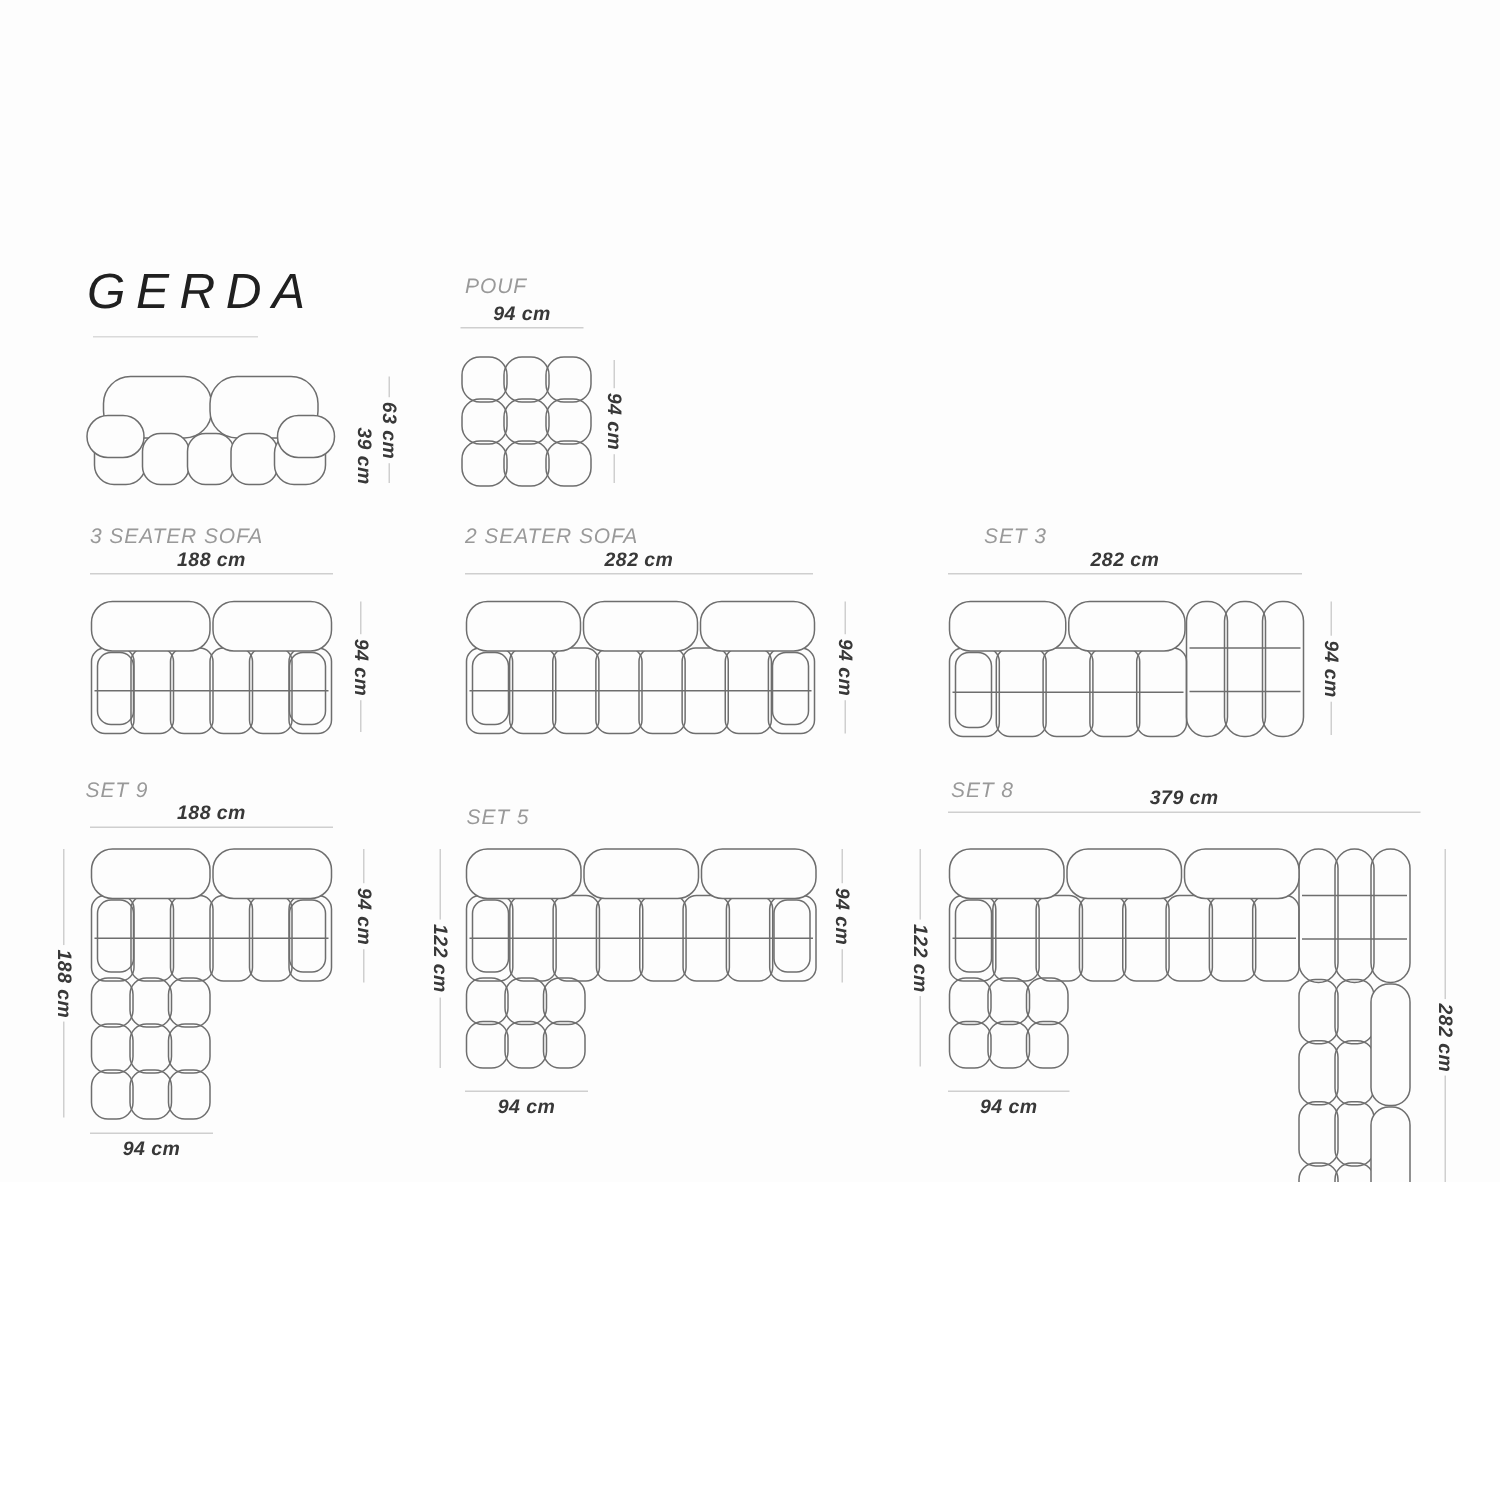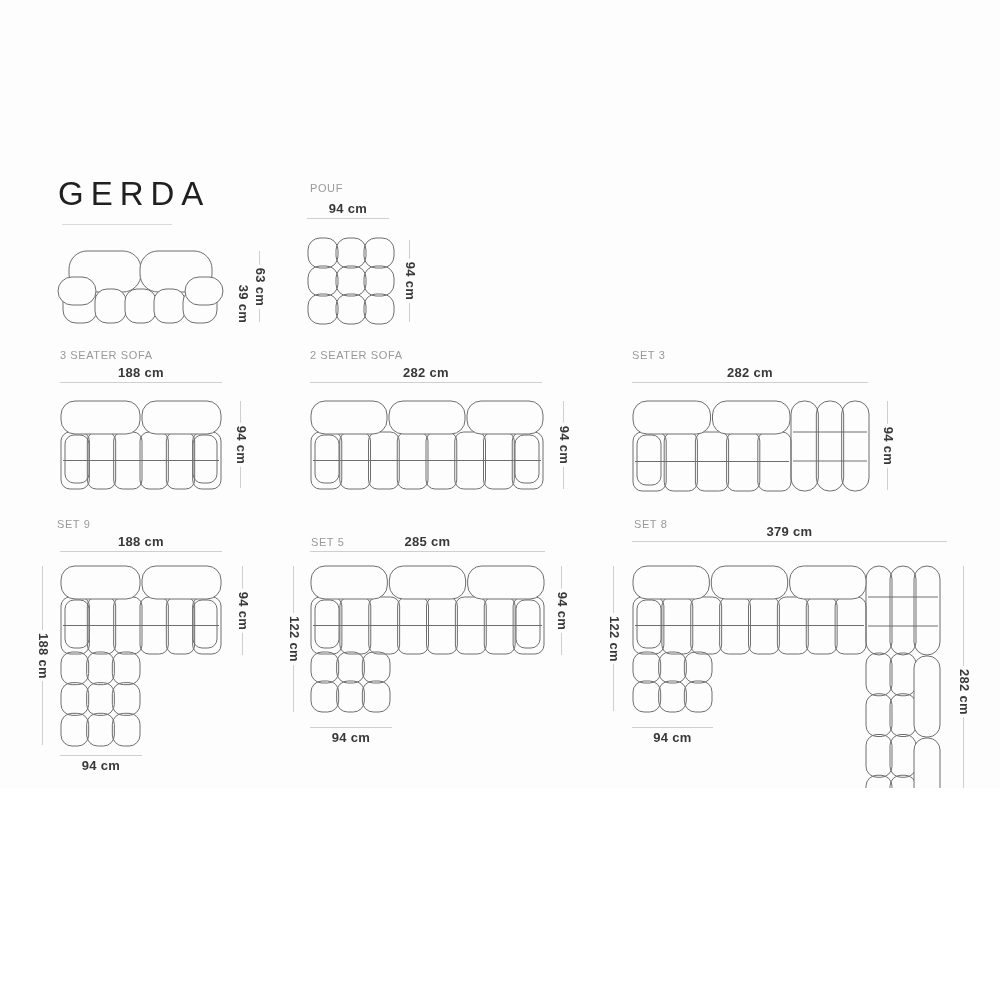--- a/index.html
+++ b/index.html
@@ -1,21 +1,21 @@
 <!DOCTYPE html>
 <html><head>
 <meta charset="utf-8">
 <style>
   html,body{margin:0;padding:0;background:#ffffff;}
   .canvas{position:relative;width:1000px;height:788px;background:#fdfdfd;
-          font-family:"Liberation Sans",sans-serif;overflow:hidden;}
+          font-family:"Liberation Sans",sans-serif;overflow:hidden;font-style:italic;}
   .title{position:absolute;left:58px;top:176px;margin:0;font-size:33px;font-weight:500;
          letter-spacing:7px;color:#202020;line-height:1.1;}
   .title-underline{position:absolute;left:62px;top:224px;width:110px;height:1px;background:#dadada;}
-  .sec-label{position:absolute;font-size:11px;letter-spacing:.6px;color:#999999;white-space:nowrap;}
+  .sec-label{position:absolute;font-size:14px;letter-spacing:.6px;color:#999999;white-space:nowrap;}
   .dlab{font-size:13px;font-weight:bold;color:#383838;letter-spacing:.3px;white-space:nowrap;}
   .dim-h{position:absolute;display:flex;justify-content:center;align-items:flex-end;
          border-bottom:1px solid #cfcfcf;height:17px;}
   .dim-h .dlab{transform:translateY(-2px);}
   .dim-h.below{border-bottom:none;border-top:1px solid #cfcfcf;align-items:flex-start;height:18px;}
   .dim-h.below .dlab{transform:translateY(2px);}
   .dim-v{position:absolute;width:17px;}
   .dim-v::before{content:"";position:absolute;left:8px;top:0;bottom:0;width:1px;background:#cfcfcf;}
   .dim-v .dlab{position:absolute;left:50%;top:50%;transform:translate(-50%,-50%);
                writing-mode:vertical-rl;background:#fdfdfd;padding:3px 0;line-height:16px;}
@@ -104,21 +104,21 @@
       <rect x="4" y="34" width="24" height="48" rx="9" fill="none" stroke="#6e6e6e" stroke-width="1"></rect>
       <rect x="204" y="34" width="24" height="48" rx="9" fill="none" stroke="#6e6e6e" stroke-width="1"></rect>
       <rect x="0" y="0" width="76" height="33" rx="14" fill="#fdfdfd" stroke="#6e6e6e" stroke-width="1"></rect>
       <rect x="78" y="0" width="76" height="33" rx="14" fill="#fdfdfd" stroke="#6e6e6e" stroke-width="1"></rect>
       <rect x="156" y="0" width="76" height="33" rx="14" fill="#fdfdfd" stroke="#6e6e6e" stroke-width="1"></rect>
     </svg>
   <div class="dim-v" style="left:555px;top:401px;height:88px">
     <span class="dlab">94 cm</span>
   </div>
 
-  <div class="sec-label" style="left:632px;top:349px">SET 3</div>
+  <div class="sec-label" style="left:656px;top:349px">SET 3</div>
   <div class="dim-h" style="left:632px;top:365px;width:236px">
     <span class="dlab">282 cm</span>
   </div>
   <svg class="drawing" style="left:632px;top:400px" viewBox="-1 -1 238 92" width="238" height="92">
       <rect x="0" y="31" width="33.2" height="59" rx="9" fill="none" stroke="#6e6e6e" stroke-width="1"></rect>
       <rect x="31.2" y="31" width="33.2" height="59" rx="9" fill="none" stroke="#6e6e6e" stroke-width="1"></rect>
       <rect x="62.4" y="31" width="33.2" height="59" rx="9" fill="none" stroke="#6e6e6e" stroke-width="1"></rect>
       <rect x="93.6" y="31" width="33.2" height="59" rx="9" fill="none" stroke="#6e6e6e" stroke-width="1"></rect>
       <rect x="124.8" y="31" width="33.2" height="59" rx="9" fill="none" stroke="#6e6e6e" stroke-width="1"></rect>
       <line x1="2" y1="60.5" x2="156" y2="60.5" fill="none" stroke="#6e6e6e" stroke-width="1"></line>
@@ -165,23 +165,20 @@
     <span class="dlab">188 cm</span>
   </div>
   <div class="dim-v" style="left:234px;top:566px;height:89px">
     <span class="dlab">94 cm</span>
   </div>
   <div class="dim-h below" style="left:60px;top:755px;width:82px">
     <span class="dlab">94 cm</span>
   </div>
 
   <div class="sec-label" style="left:311px;top:536px">SET 5</div>
-  <div class="dim-h" style="left:310px;top:534px;width:235px">
-    <span class="dlab">285 cm</span>
-  </div>
   <svg class="drawing" style="left:310px;top:565px" viewBox="-1 -1 235 148" width="235" height="148">
       <rect x="0" y="31" width="30.875" height="57" rx="9" fill="none" stroke="#6e6e6e" stroke-width="1"></rect>
       <rect x="28.875" y="31" width="30.875" height="57" rx="9" fill="none" stroke="#6e6e6e" stroke-width="1"></rect>
       <rect x="57.75" y="31" width="30.875" height="57" rx="9" fill="none" stroke="#6e6e6e" stroke-width="1"></rect>
       <rect x="86.625" y="31" width="30.875" height="57" rx="9" fill="none" stroke="#6e6e6e" stroke-width="1"></rect>
       <rect x="115.5" y="31" width="30.875" height="57" rx="9" fill="none" stroke="#6e6e6e" stroke-width="1"></rect>
       <rect x="144.375" y="31" width="30.875" height="57" rx="9" fill="none" stroke="#6e6e6e" stroke-width="1"></rect>
       <rect x="173.25" y="31" width="30.875" height="57" rx="9" fill="none" stroke="#6e6e6e" stroke-width="1"></rect>
       <rect x="202.125" y="31" width="30.875" height="57" rx="9" fill="none" stroke="#6e6e6e" stroke-width="1"></rect>
       <line x1="2" y1="59.5" x2="231" y2="59.5" fill="none" stroke="#6e6e6e" stroke-width="1"></line>

